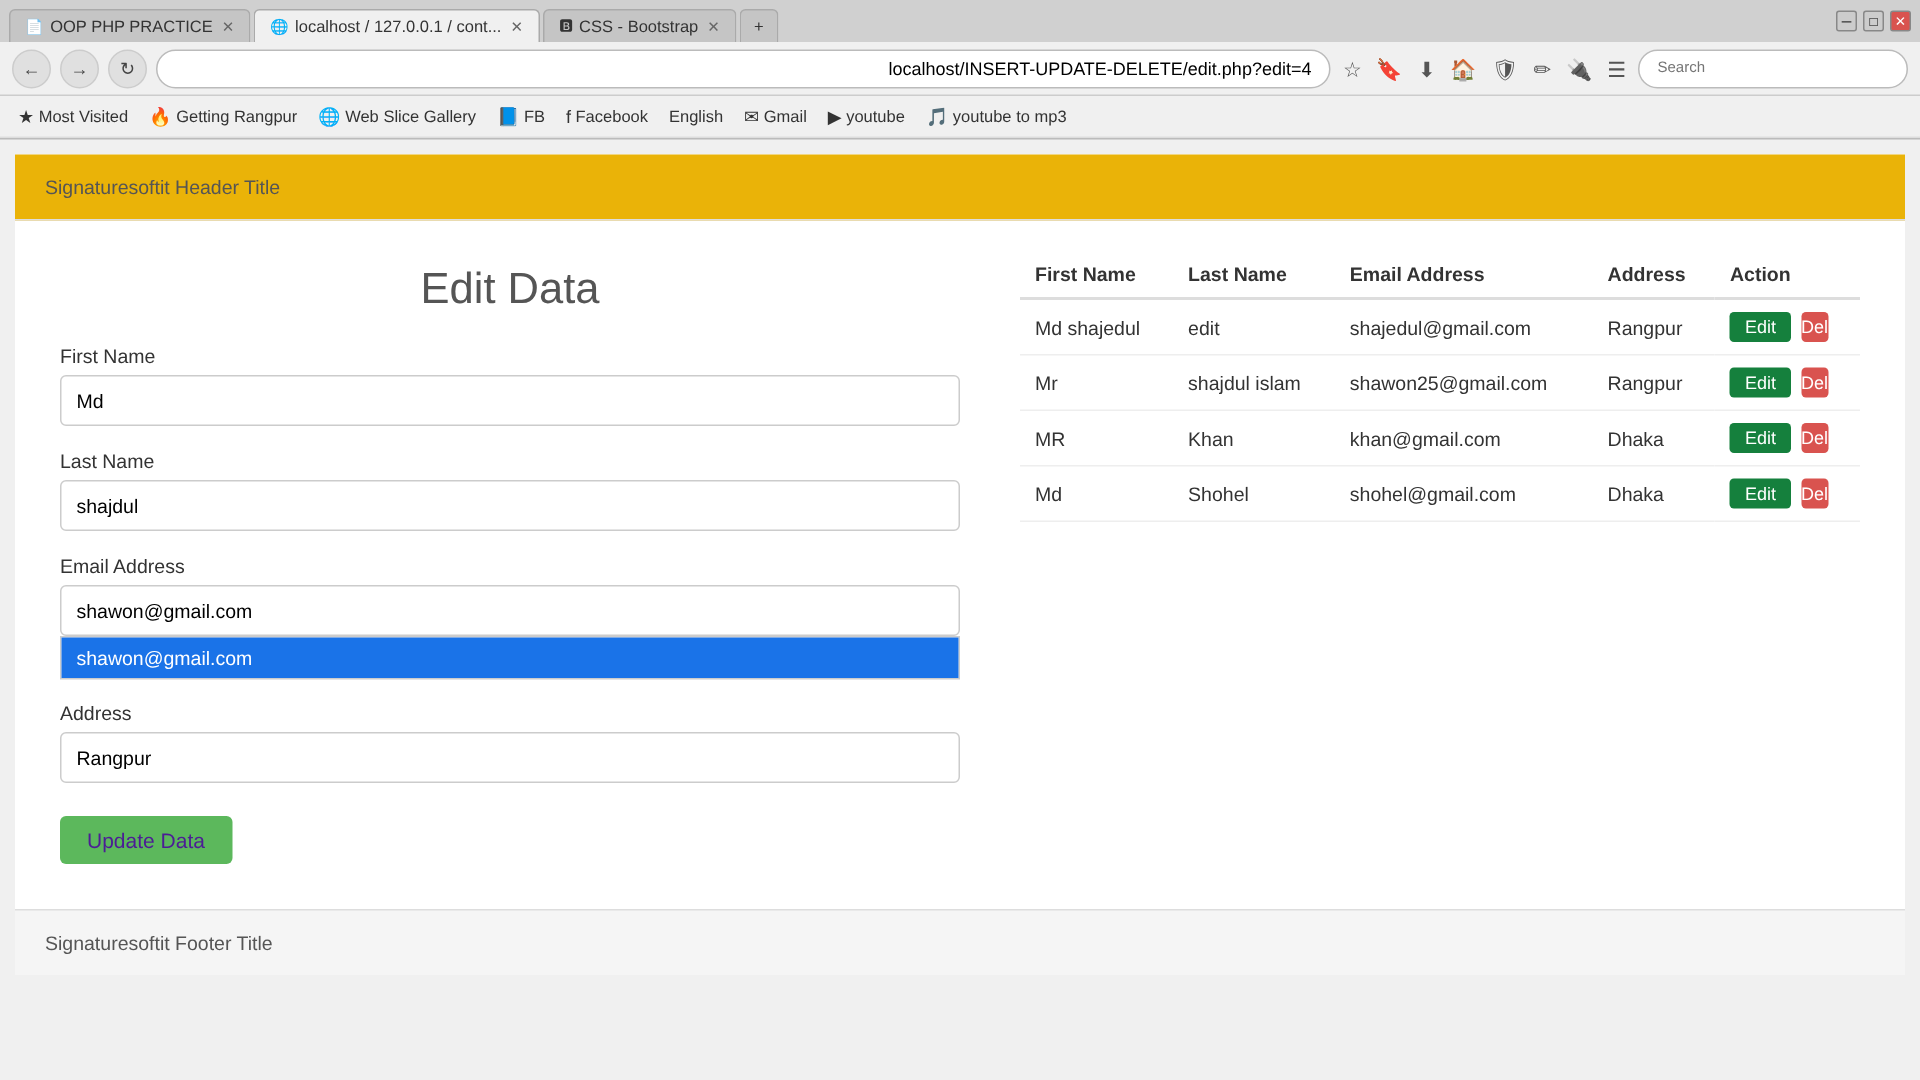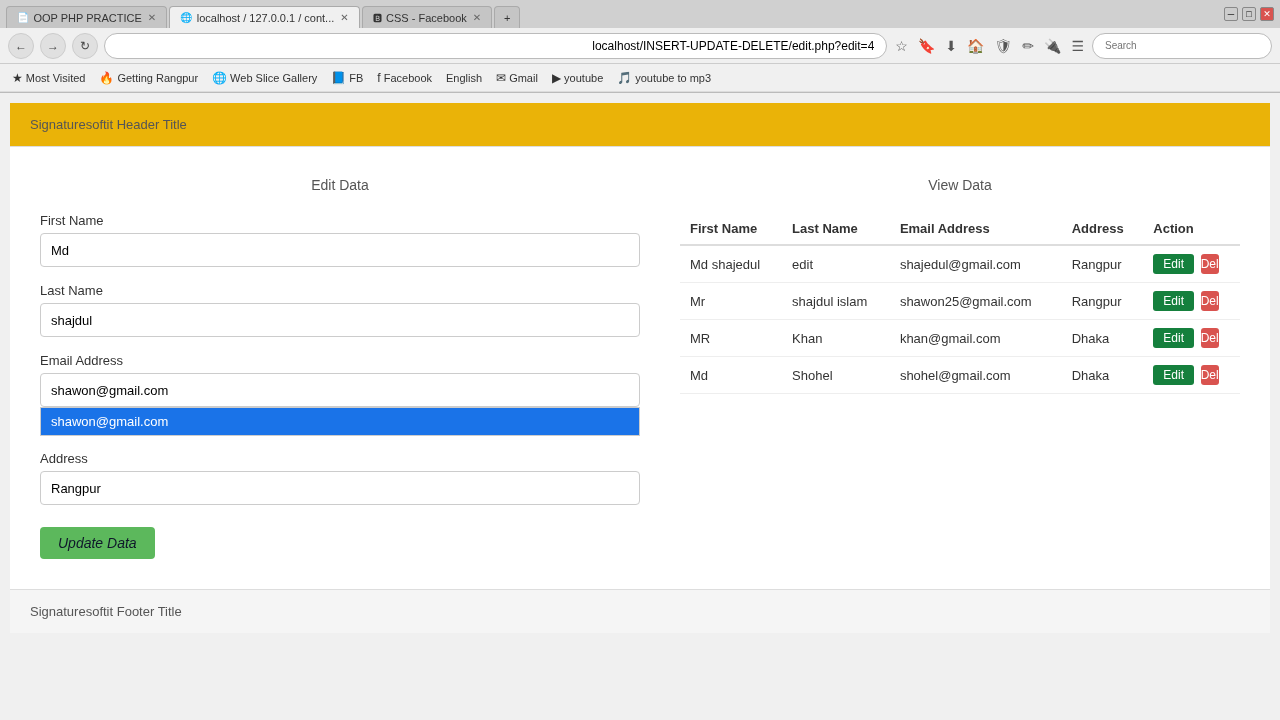--- a/index.html
+++ b/index.html
@@ -142,21 +142,21 @@
       gap: 20px;
     }
 
     
     .edit-section {
       flex: 0 0 620px;
       padding: 10px;
     }
     .section-title {
       text-align: center;
-      font-size: 14px;
+      font-size: 29px;
       font-weight: normal;
       color: #555;
       margin-bottom: 20px;
       margin-top: 10px;
     }
 
     .form-group { margin-bottom: 16px; }
     .form-label {
       display: block;
       font-size: 13px;
@@ -188,28 +188,27 @@
     .autocomplete-item {
       padding: 6px 10px;
       font-size: 13px;
       cursor: pointer;
       background: #1a73e8;
       color: #fff;
     }
 
     .btn-update {
       background: #5cb85c;
-      color: #0f172a;
+      color: #4c1d95;
       border: none;
       border-radius: 4px;
       padding: 8px 18px;
       font-size: 14px;
       cursor: pointer;
       margin-top: 6px;
-      font-style: italic;
     }
 
     
     .view-section {
       flex: 1;
       padding: 10px;
     }
 
     .data-table {
       width: 100%;
@@ -270,21 +269,21 @@
         <span>OOP PHP PRACTICE</span>
         <span class="tab-close">✕</span>
       </div>
       <div class="tab active">
         <span class="tab-icon">🌐</span>
         <span>localhost / 127.0.0.1 / cont...</span>
         <span class="tab-close">✕</span>
       </div>
       <div class="tab">
         <span class="tab-icon">🅱</span>
-        <span>CSS - Facebook</span>
+        <span>CSS - Bootstrap</span>
         <span class="tab-close">✕</span>
       </div>
       <div class="tab" style="width:26px; justify-content:center;">+</div>
     </div>
     <div class="title-bar-controls">
       <div class="win-btn">─</div>
       <div class="win-btn">□</div>
       <div class="win-btn" style="background:#d9534f;color:#fff;">✕</div>
     </div>
   </div>
@@ -379,21 +378,20 @@
 
       <div class="form-group" style="margin-top: 44px;">
         <label class="form-label">Address</label>
         <input class="form-input" type="text" value="Rangpur" style="">
       </div>
 
       <button class="btn-update">Update Data</button>
     </div>
 
     <div class="view-section">
-      <h2 class="section-title">View Data</h2>
 
       <table class="data-table">
         <thead>
           <tr>
             <th>First Name</th>
             <th>Last Name</th>
             <th>Email Address</th>
             <th>Address</th>
             <th>Action</th>
           </tr>

